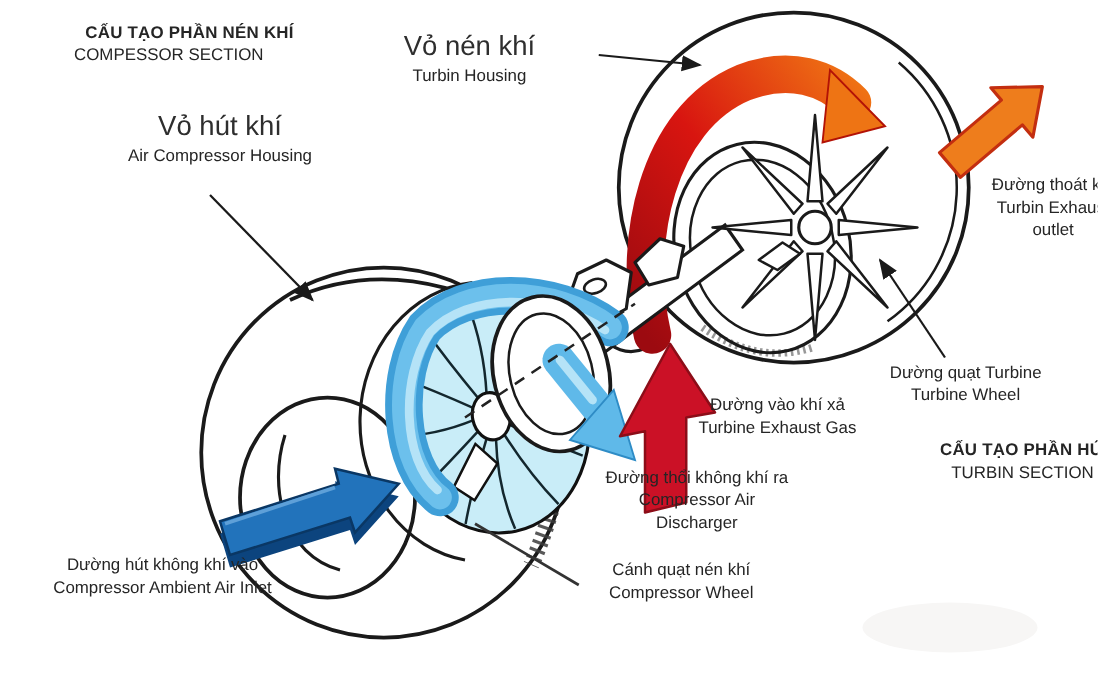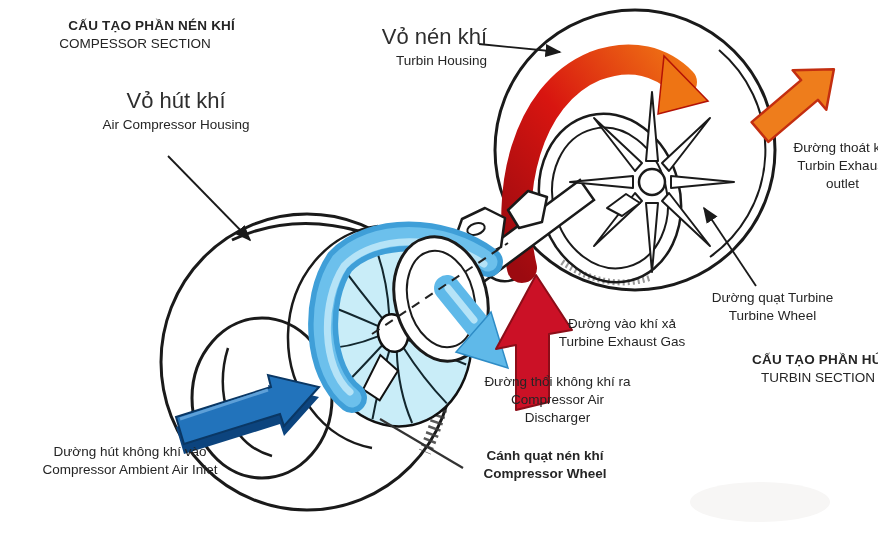--- a/index.html
+++ b/index.html
@@ -142,21 +142,21 @@
 <div class="lbl" style="left:35px;top:17px;width:200px;">
   <div class="sm bold">CẤU TẠO PHẦN NÉN KHÍ</div>
   <div class="sm">COMPESSOR SECTION</div>
 </div>
 
 <div class="lbl" style="left:76px;top:86px;width:200px;">
   <div class="vi-big">Vỏ hút khí</div>
   <div class="sm">Air Compressor Housing</div>
 </div>
 
-<div class="lbl" style="left:292px;top:22px;width:195px;text-align:right;">
+<div class="lbl" style="left:278px;top:22px;width:195px;">
   <div class="vi-big">Vỏ nén khí</div>
   <div class="sm">Turbin Housing</div>
 </div>
 
 <div class="lbl" style="left:775px;top:139px;width:135px;">
   <div class="sm">Đường thoát khí</div>
   <div class="sm">Turbin Exhaust</div>
   <div class="sm">outlet</div>
 </div>
 
@@ -174,21 +174,21 @@
   <div class="sm">Đường vào khí xả</div>
   <div class="sm">Turbine Exhaust Gas</div>
 </div>
 
 <div class="lbl" style="left:470px;top:373px;width:175px;">
   <div class="sm">Đường thổi không khí ra</div>
   <div class="sm">Compressor Air</div>
   <div class="sm">Discharger</div>
 </div>
 
-<div class="lbl" style="left:465px;top:447px;width:160px;font-weight:bold;">
+<div class="lbl" style="left:465px;top:447px;width:160px;">
   <div class="sm">Cánh quạt nén khí</div>
   <div class="sm">Compressor Wheel</div>
 </div>
 
 <div class="lbl" style="left:5px;top:443px;width:250px;">
   <div class="sm">Dường hút không khí vào</div>
   <div class="sm">Compressor Ambient Air Inlet</div>
 </div>
 
 </body></html>

